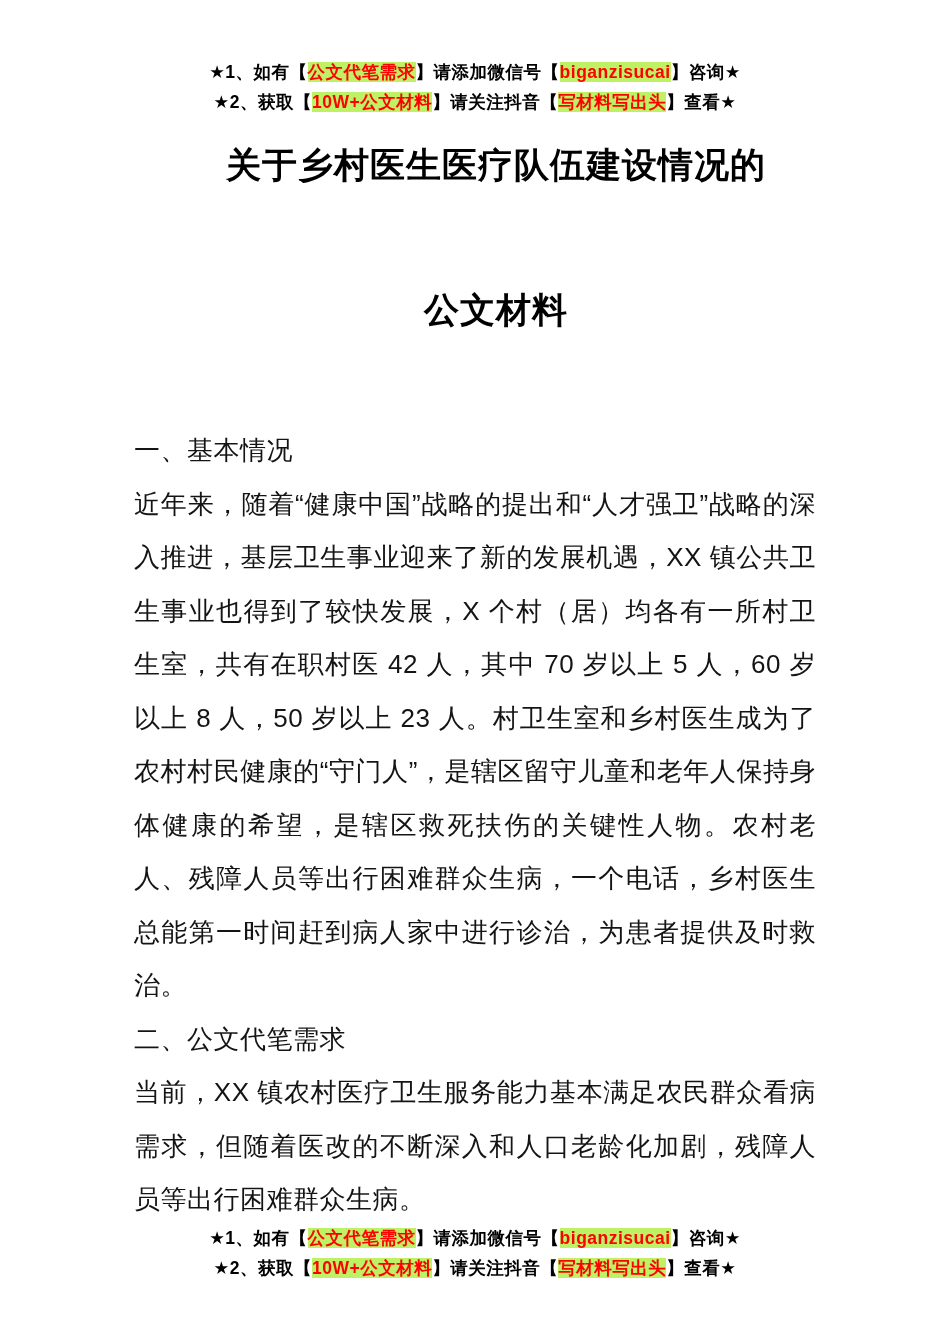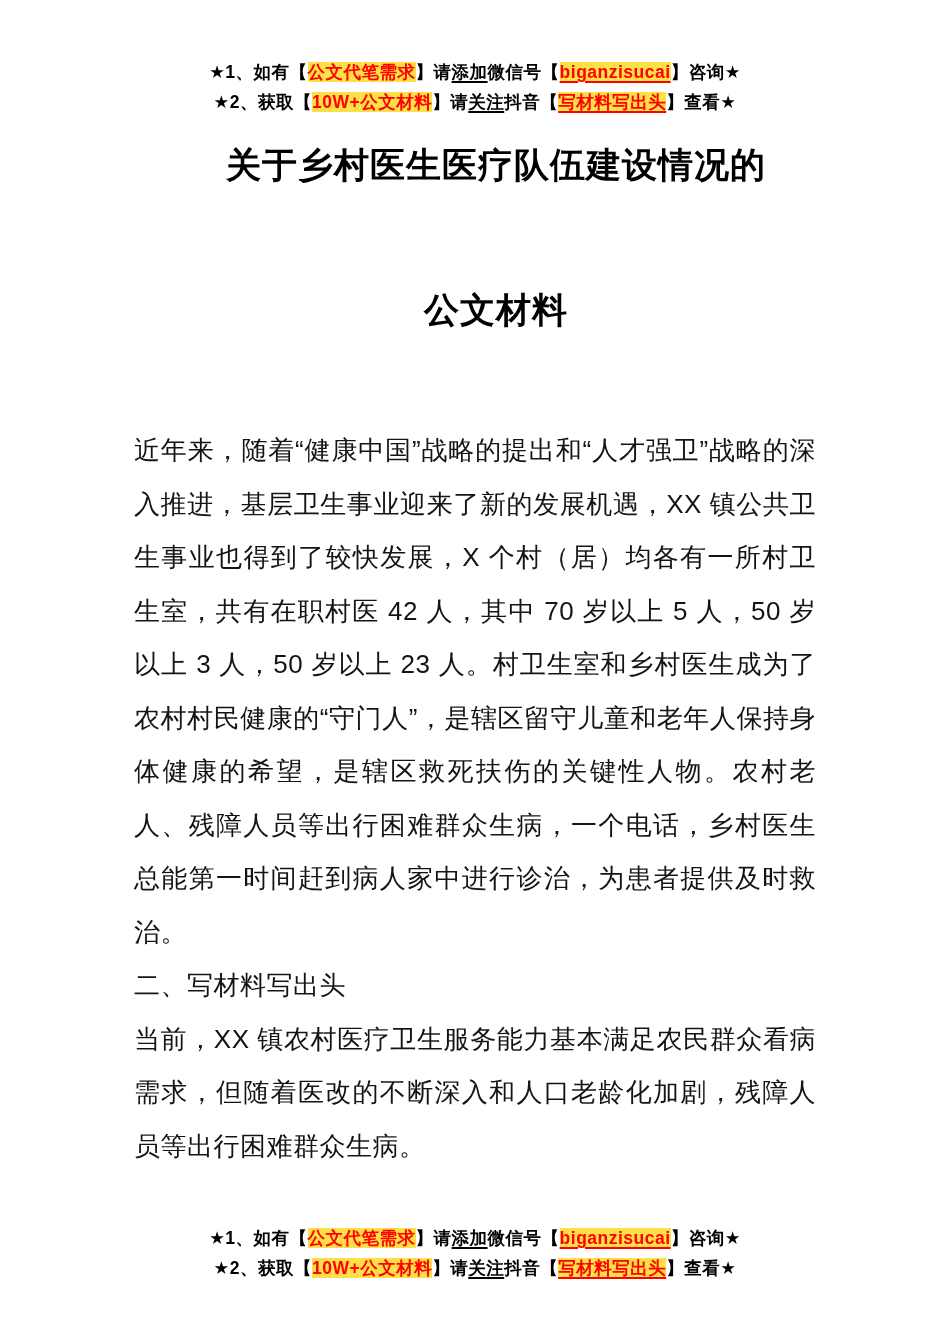--- a/index.html
+++ b/index.html
@@ -16,22 +16,22 @@
   .banner-top { padding-top: 57px; }
   .banner-bottom { position: absolute; bottom: 61px; left: 0; right: 0; }
   .banner-line {
     font-size: 17.5px;
     font-weight: bold;
     line-height: 30px;
     color: #000000;
     letter-spacing: 0.5px;
     white-space: nowrap;
   }
-  .hl { color: #ff0000; background: #fde047; }
-  .u  { text-decoration: underline; text-decoration-thickness: 2px; text-underline-offset: 3px; }
+  .hl { color: #ff0000; background: #bef264; }
+  .u  { text-decoration-thickness: 2px; text-underline-offset: 3px; }
 
   
   .title-line {
     font-size: 35px;
     font-weight: 800;
     color: #000000;
     text-align: center;
     line-height: 42px;
     letter-spacing: 1px;
     margin: 0;
@@ -64,22 +64,23 @@
     </div>
     <div class="banner-line">
       <span>★2、获取【</span><span class="hl">10W+公文材料</span><span>】请</span><span class="u">关注</span><span>抖音【</span><span class="hl u">写材料写出头</span><span>】查看★</span>
     </div>
   </div>
 
   <h1 class="title-line title-line-1">关于乡村医生医疗队伍建设情况的</h1>
   <h1 class="title-line title-line-2">公文材料</h1>
 
   <div class="content">
-    <p>近年来，随着“健康中国”战略的提出和“人才强卫”战略的深入推进，基层卫生事业迎来了新的发展机遇，XX 镇公共卫生事业也得到了较快发展，X 个村（居）均各有一所村卫生室，共有在职村医 42 人，其中 70 岁以上 5 人，50 岁以上 3 人，50 岁以上 23 人。村卫生室和乡村医生成为了农村村民健康的“守门人”，是辖区留守儿童和老年人保持身体健康的希望，是辖区救死扶伤的关键性人物。农村老人、残障人员等出行困难群众生病，一个电话，乡村医生总能第一时间赶到病人家中进行诊治，为患者提供及时救治。</p>
-    <p>二、写材料写出头</p>
+    <p>一、基本情况</p>
+    <p>近年来，随着“健康中国”战略的提出和“人才强卫”战略的深入推进，基层卫生事业迎来了新的发展机遇，XX 镇公共卫生事业也得到了较快发展，X 个村（居）均各有一所村卫生室，共有在职村医 42 人，其中 70 岁以上 5 人，60 岁以上 8 人，50 岁以上 23 人。村卫生室和乡村医生成为了农村村民健康的“守门人”，是辖区留守儿童和老年人保持身体健康的希望，是辖区救死扶伤的关键性人物。农村老人、残障人员等出行困难群众生病，一个电话，乡村医生总能第一时间赶到病人家中进行诊治，为患者提供及时救治。</p>
+    <p>二、公文代笔需求</p>
     <p>当前，XX 镇农村医疗卫生服务能力基本满足农民群众看病需求，但随着医改的不断深入和人口老龄化加剧，残障人员等出行困难群众生病。</p>
   </div>
 
   <div class="banner banner-bottom">
     <div class="banner-line">
       <span>★1、如有【</span><span class="hl">公文代笔需求</span><span>】请</span><span class="u">添加</span><span>微信号【</span><span class="hl u">biganzisucai</span><span>】咨询★</span>
     </div>
     <div class="banner-line">
       <span>★2、获取【</span><span class="hl">10W+公文材料</span><span>】请</span><span class="u">关注</span><span>抖音【</span><span class="hl u">写材料写出头</span><span>】查看★</span>
     </div>

